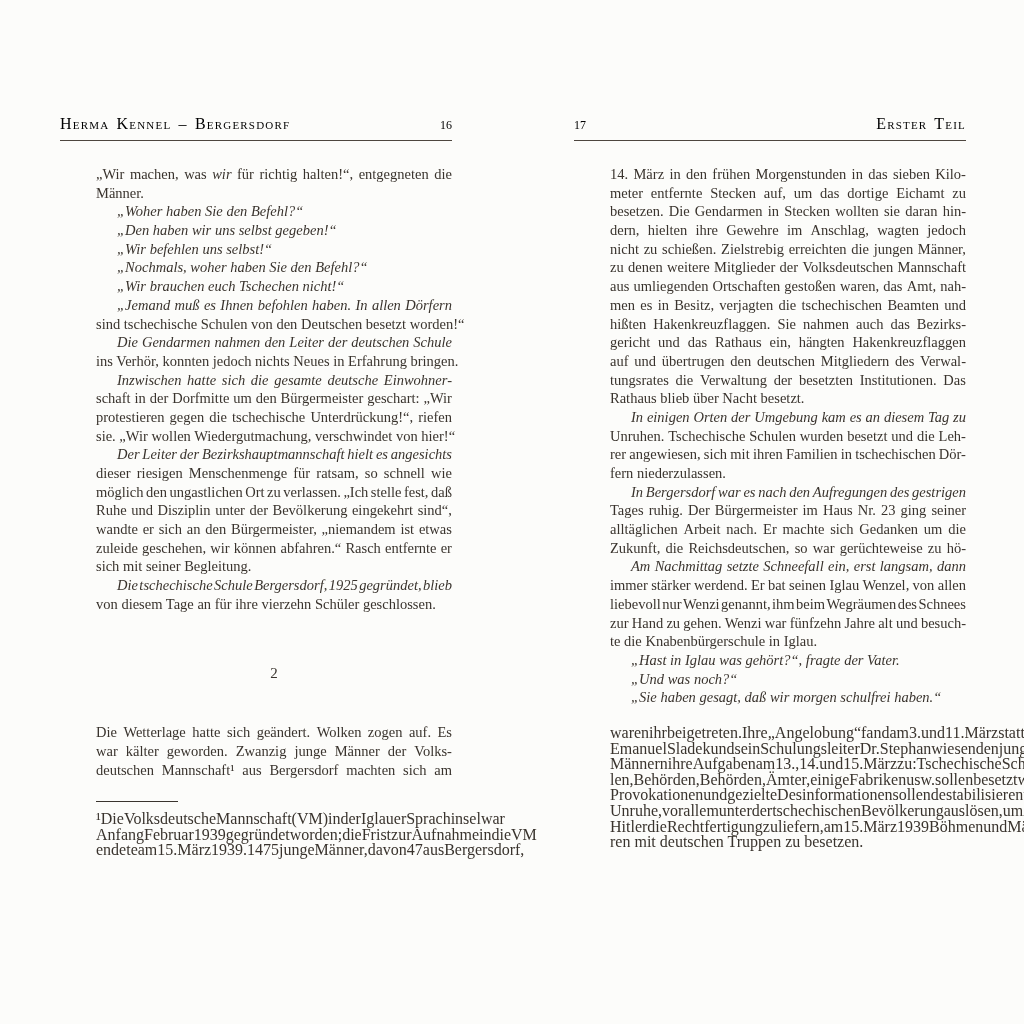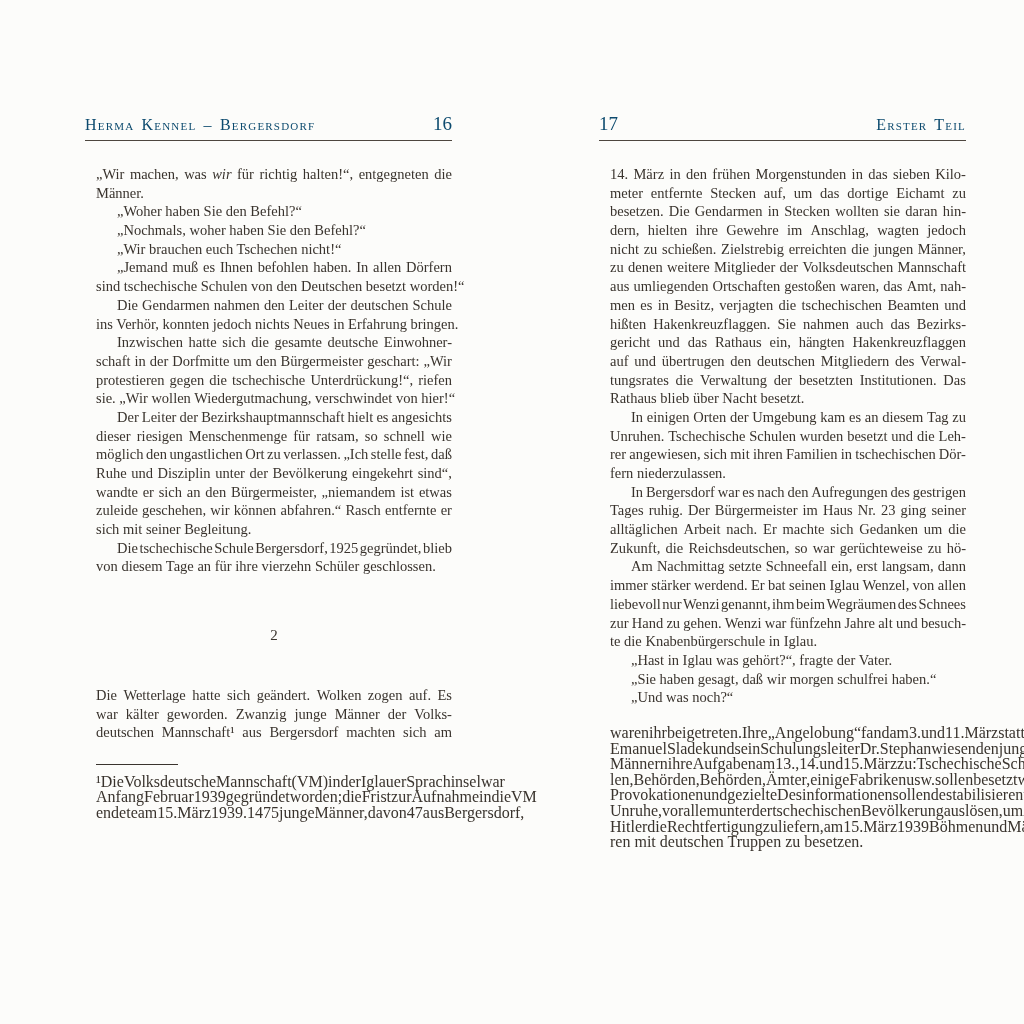--- a/index.html
+++ b/index.html
@@ -14,35 +14,34 @@
   .page { position: absolute; top: 0; width: 392px; height: 1024px; }
   .page-left  { left: 60px; }
   .page-right { left: 574px; }
 
   .page-header {
     position: absolute; top: 114px; left: 0; right: 0;
     display: flex; justify-content: space-between; align-items: baseline;
     border-bottom: 1.3px solid #4d463e;
     padding-bottom: 5px;
     font-size: 16px; line-height: 20px;
-    color: #0c4a6e;
-    margin-left: 25px;
+    color: #000000;
   }
   .running-title { font-variant-caps: small-caps; letter-spacing: 1.2px; word-spacing: 2px; }
-  .page-num { font-size: 19px; }
+  .page-num { font-size: 12px; }
 
   .page-body { position: absolute; top: 165px; left: 0; right: 0; margin-left: 36px; }
 
   .bl { font-size: 14.5px; line-height: 18.7px; height: 18.7px; white-space: pre; }
   .bl.j { display: flex; justify-content: space-between; white-space: normal; }
   .bl .w { white-space: pre; }
 
   .fn-line { font-size: 16px; line-height: 15.6px; height: 15.6px; }
 
-  .indent { padding-left: 21px; }
+  .indent { padding-left: 21px; font-style: italic; }
 
   .heading {
     text-align: center; font-size: 15px; line-height: 18.7px; height: 18.7px;
   }
 
   .fn-rule {
     width: 82px; height: 0;
     border-top: 1.2px solid #3a342e;
     margin: 22px 0 9px 0;
   }
@@ -66,20 +65,22 @@
         <span class="w">was</span>
         <em class="w">wir</em>
         <span class="w">für</span>
         <span class="w">richtig</span>
         <span class="w">halten!“,</span>
         <span class="w">entgegneten</span>
         <span class="w">die</span>
       </div>
       <div class="bl"><span class="w">Männer.</span></div>
       <div class="bl indent"><span class="w">„Woher</span> <span class="w">haben</span> <span class="w">Sie</span> <span class="w">den</span> <span class="w">Befehl?“</span></div>
+      <div class="bl indent"><span class="w">„Den</span> <span class="w">haben</span> <span class="w">wir</span> <span class="w">uns</span> <span class="w">selbst</span> <span class="w">gegeben!“</span></div>
+      <div class="bl indent"><span class="w">„Wir</span> <span class="w">befehlen</span> <span class="w">uns</span> <span class="w">selbst!“</span></div>
       <div class="bl indent"><span class="w">„Nochmals,</span> <span class="w">woher</span> <span class="w">haben</span> <span class="w">Sie</span> <span class="w">den</span> <span class="w">Befehl?“</span></div>
       <div class="bl indent"><span class="w">„Wir</span> <span class="w">brauchen</span> <span class="w">euch</span> <span class="w">Tschechen</span> <span class="w">nicht!“</span></div>
       <div class="bl indent j">
         <span class="w">„Jemand</span>
         <span class="w">muß</span>
         <span class="w">es</span>
         <span class="w">Ihnen</span>
         <span class="w">befohlen</span>
         <span class="w">haben.</span>
         <span class="w">In</span>
@@ -526,22 +527,22 @@
         <span class="w">Wenzi</span>
         <span class="w">war</span>
         <span class="w">fünfzehn</span>
         <span class="w">Jahre</span>
         <span class="w">alt</span>
         <span class="w">und</span>
         <span class="w">besuch-</span>
       </div>
       <div class="bl"><span class="w">te</span> <span class="w">die</span> <span class="w">Knabenbürgerschule</span> <span class="w">in</span> <span class="w">Iglau.</span></div>
       <div class="bl indent"><span class="w">„Hast</span> <span class="w">in</span> <span class="w">Iglau</span> <span class="w">was</span> <span class="w">gehört?“,</span> <span class="w">fragte</span> <span class="w">der</span> <span class="w">Vater.</span></div>
+      <div class="bl indent"><span class="w">„Und</span> <span class="w">was</span> <span class="w">noch?“</span></div>
       <div class="bl indent"><span class="w">„Sie</span> <span class="w">haben</span> <span class="w">gesagt,</span> <span class="w">daß</span> <span class="w">wir</span> <span class="w">morgen</span> <span class="w">schulfrei</span> <span class="w">haben.“</span></div>
-      <div class="bl indent"><span class="w">„Und</span> <span class="w">was</span> <span class="w">noch?“</span></div>
       <div class="gap" style="height: 18px;"></div>
       <div class="bl fn-line j">
         <span class="w">waren</span>
         <span class="w">ihr</span>
         <span class="w">beigetreten.</span>
         <span class="w">Ihre</span>
         <span class="w">„Angelobung“</span>
         <span class="w">fand</span>
         <span class="w">am</span>
         <span class="w">3.</span>

